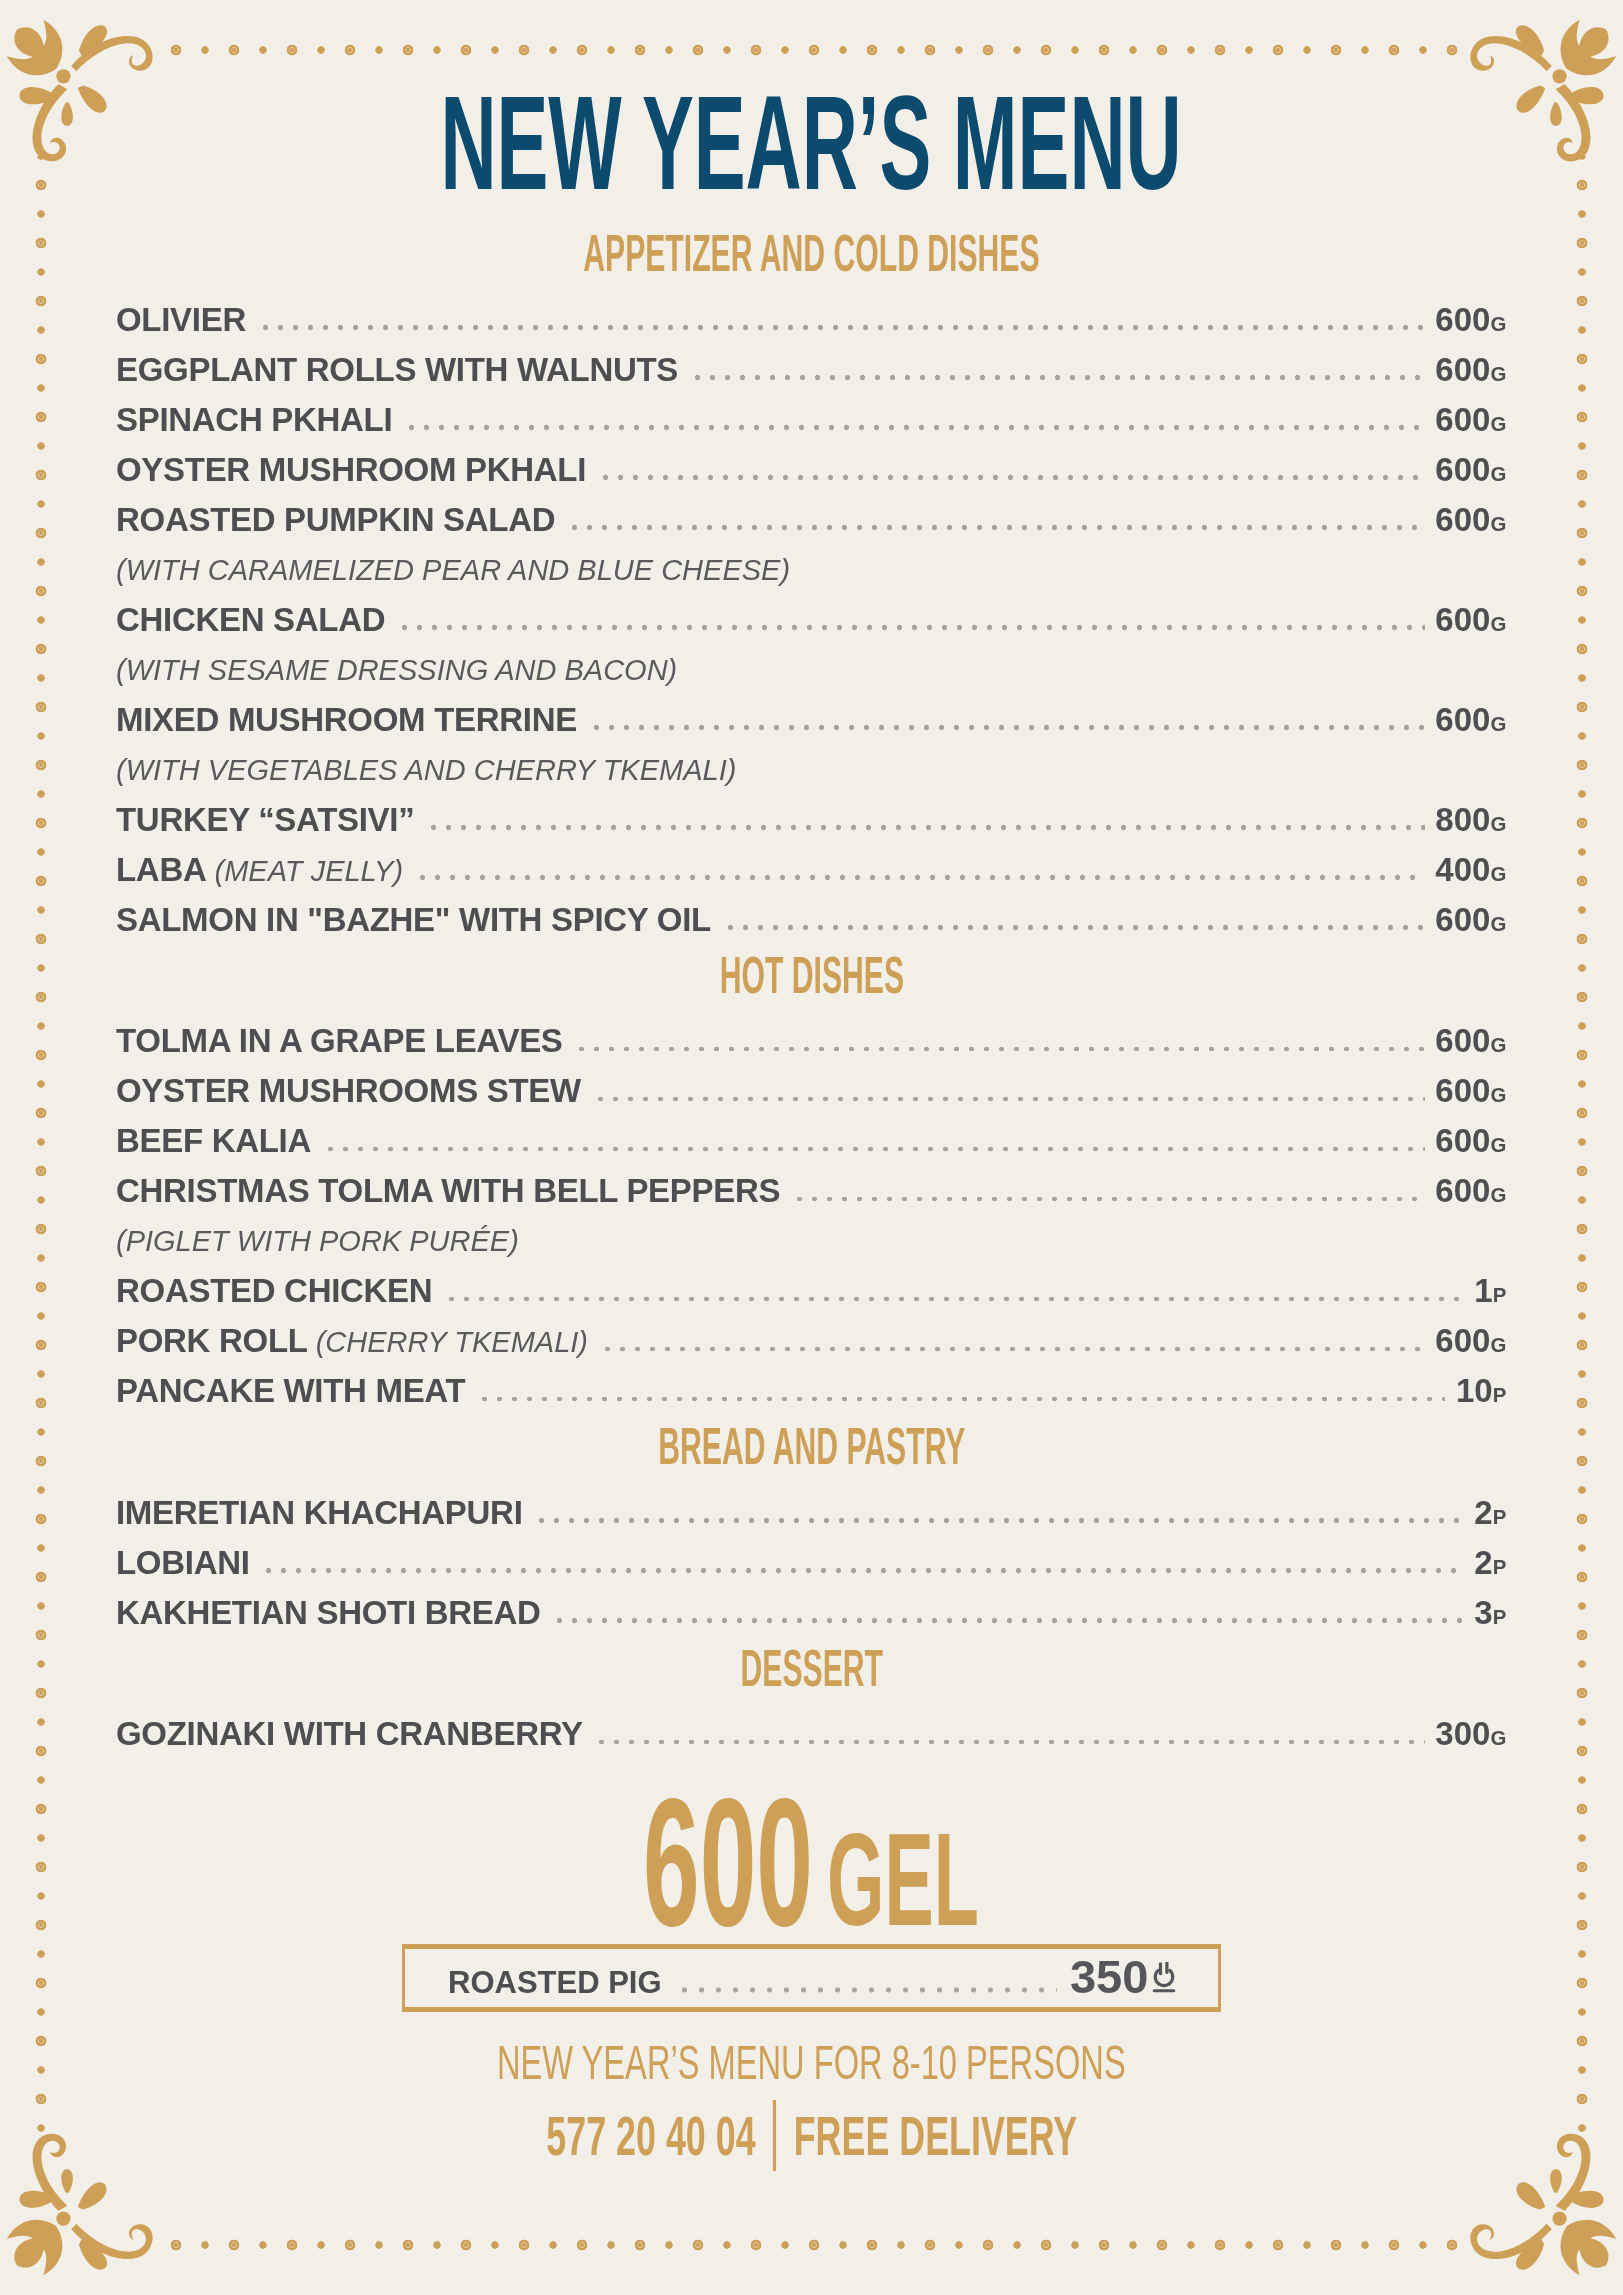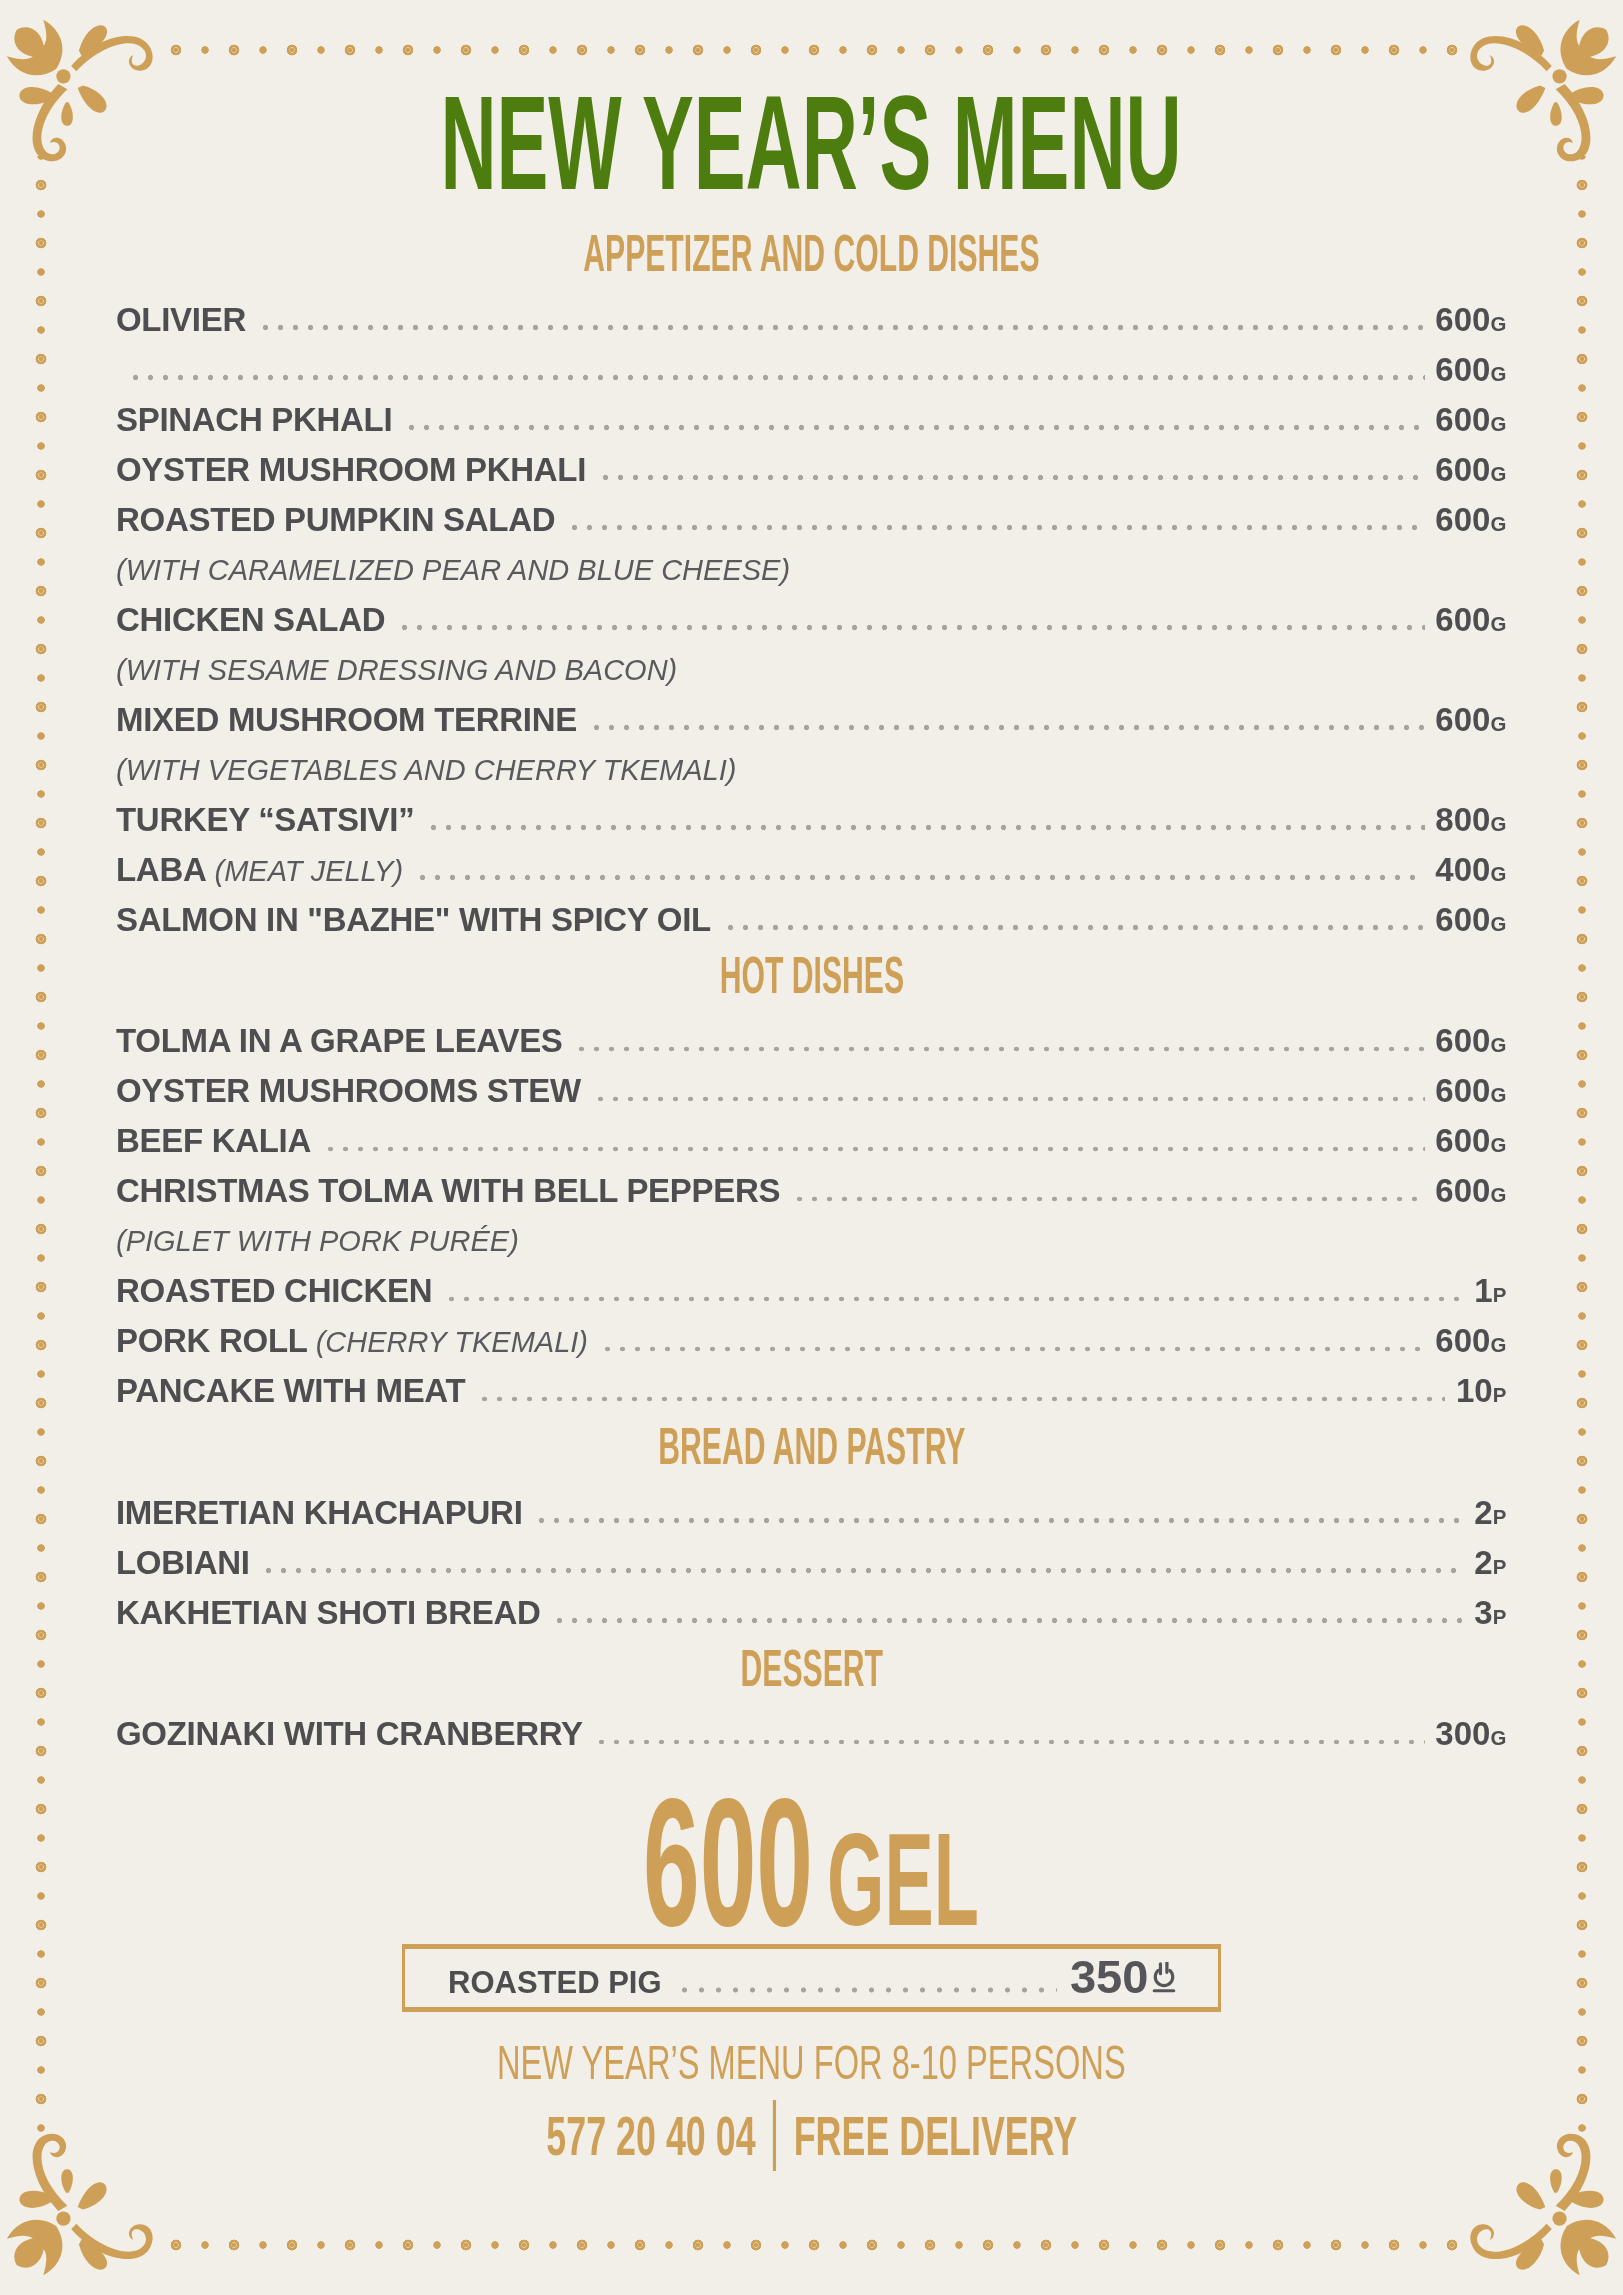--- a/index.html
+++ b/index.html
@@ -48,21 +48,21 @@
   .corner-bl{bottom:3.9px;left:3.9px;transform:scaleY(-1);}
   .corner-br{bottom:3.9px;right:3.9px;transform:rotate(180deg);}
   
   .center{text-align:center;}
   .cx{display:inline-block;white-space:nowrap;transform:scaleX(0.58);transform-origin:50% 50%;}
   .gold{color:#CEA057;}
   
   .main-title{
     margin:76px 0 0 0;
     font-size:134px;line-height:134px;font-weight:bold;
-    color:#4d7c0f;letter-spacing:0;
+    color:#0c4a6e;letter-spacing:0;
   }
   .section-title{
     margin:3.9px 0 15.7px 0;
     font-size:52px;line-height:52px;font-weight:bold;
   }
   .section-title.first{margin-top:17px;}
   
   .menu{margin:12px 116px;}
   .row{display:flex;align-items:baseline;height:50px;}
   .iname{
@@ -160,20 +160,21 @@
   <h1 class="main-title center"><span class="cx">NEW YEAR’S MENU</span></h1>
 
   <div class="menu">
       <h2 class="section-title center gold first"><span class="cx">APPETIZER AND COLD DISHES</span></h2>
       <div class="row">
         <span class="iname">OLIVIER</span>
         <span class="dots"></span>
         <span class="price">600<span class="unit">G</span></span>
       </div>
       <div class="row">
+        <span class="iname">EGGPLANT ROLLS WITH WALNUTS</span>
         <span class="dots"></span>
         <span class="price">600<span class="unit">G</span></span>
       </div>
       <div class="row">
         <span class="iname">SPINACH PKHALI</span>
         <span class="dots"></span>
         <span class="price">600<span class="unit">G</span></span>
       </div>
       <div class="row">
         <span class="iname">OYSTER MUSHROOM PKHALI</span>

